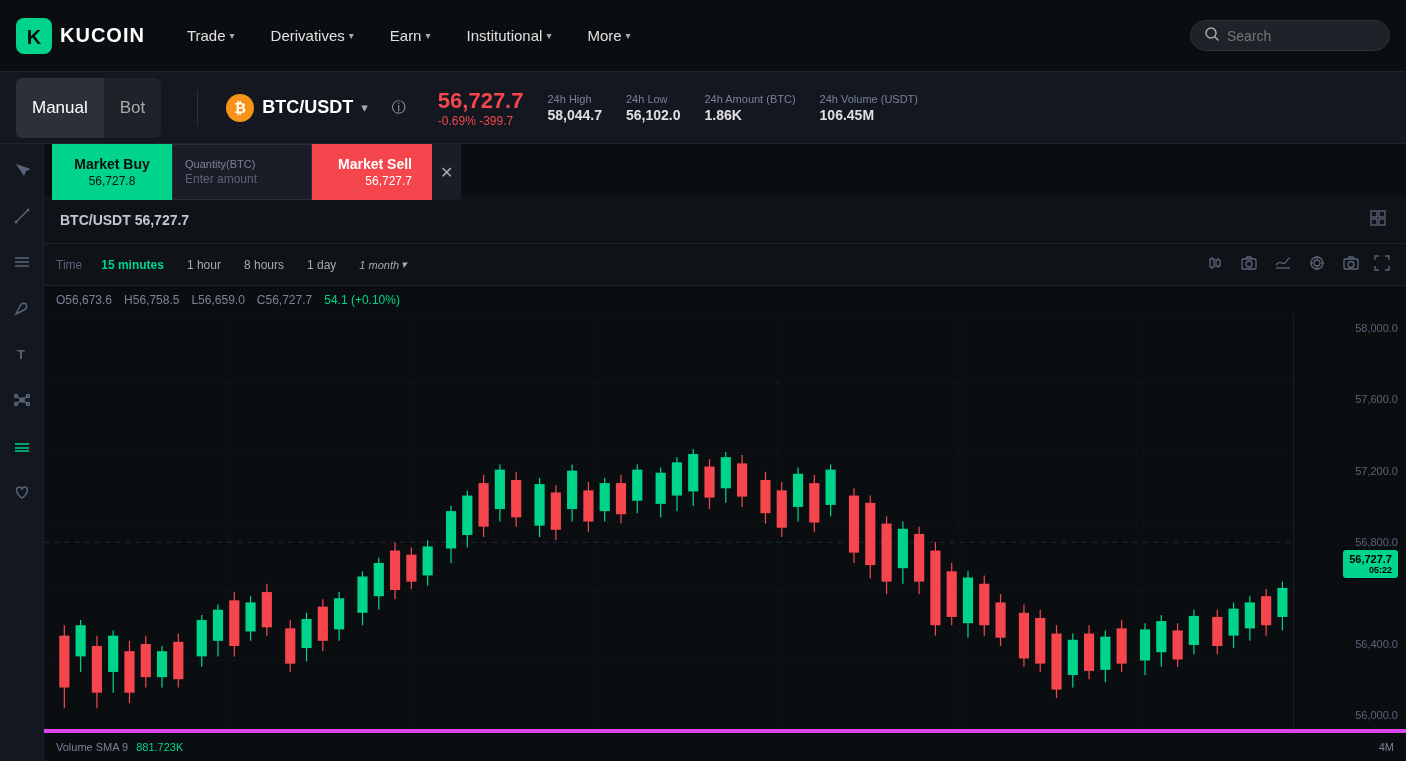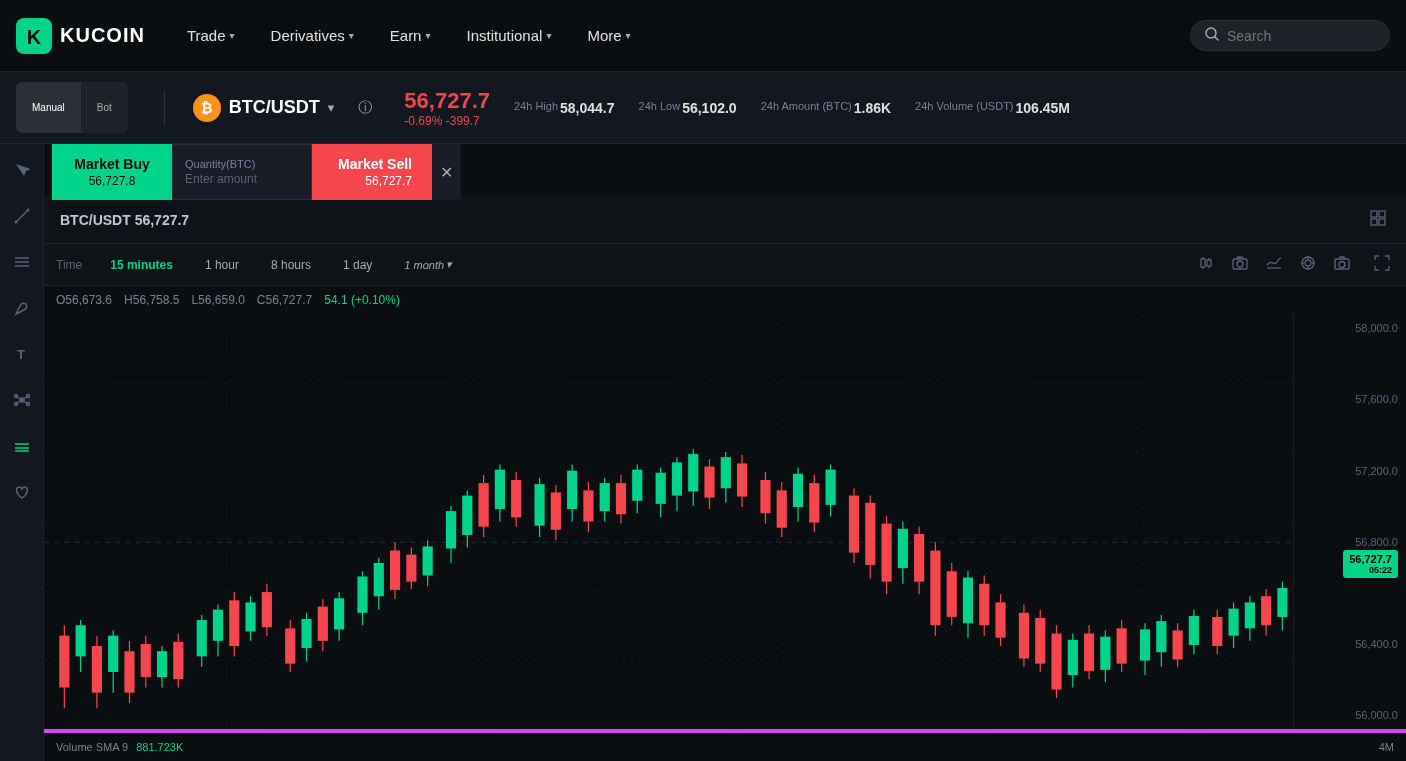--- a/index.html
+++ b/index.html
@@ -92,21 +92,21 @@
     .manual-bot-switch {
       display: flex;
       background: #1e2329;
       border-radius: 6px;
       overflow: hidden;
       margin-right: 8px;
     }
     .switch-btn {
       padding: 20px 16px;
       cursor: pointer;
-      font-size: 10px;
+      font-size: 17px;
       color: #aaa;
     }
     .switch-btn.active {
       background: #2c3038;
       color: #fff;
     }
     .ticker-symbol-area {
       display: flex;
       align-items: center;
       gap: 8px;
@@ -144,21 +144,21 @@
       font-size: 22px;
       font-weight: 700;
       color: #f5454d;
     }
     .price-change {
       font-size: 12px;
       color: #f5454d;
     }
     .stat-group {
       display: flex;
-      flex-direction: row;
+      flex-direction: column;
       gap: 2px;
     }
     .stat-label {
       font-size: 11px;
       color: #7a8099;
     }
     .stat-value {
       font-size: 14px;
       font-weight: 600;
       color: #e0e0e0;
@@ -289,21 +289,21 @@
       font-size: 14px;
     }
 
     
     .time-controls {
       display: flex;
       align-items: center;
       padding: 6px 12px;
       background: #0f1217;
       border-bottom: 1px solid #1e2329;
-      gap: 16px;
+      gap: 7px;
       height: 42px;
     }
     .time-label {
       font-size: 12px;
       color: #5a6478;
       margin-right: 4px;
     }
     .time-btn {
       padding: 3px 8px;
       font-size: 12px;

